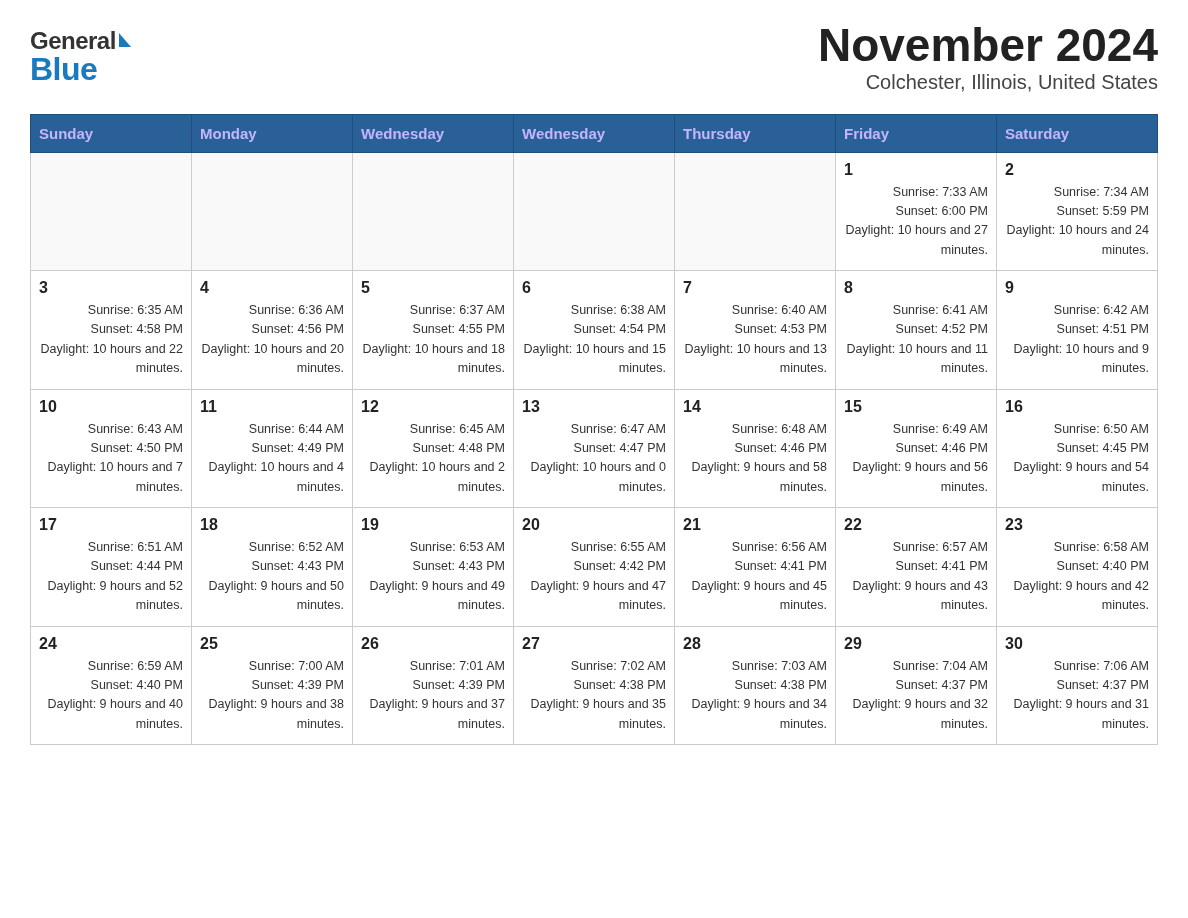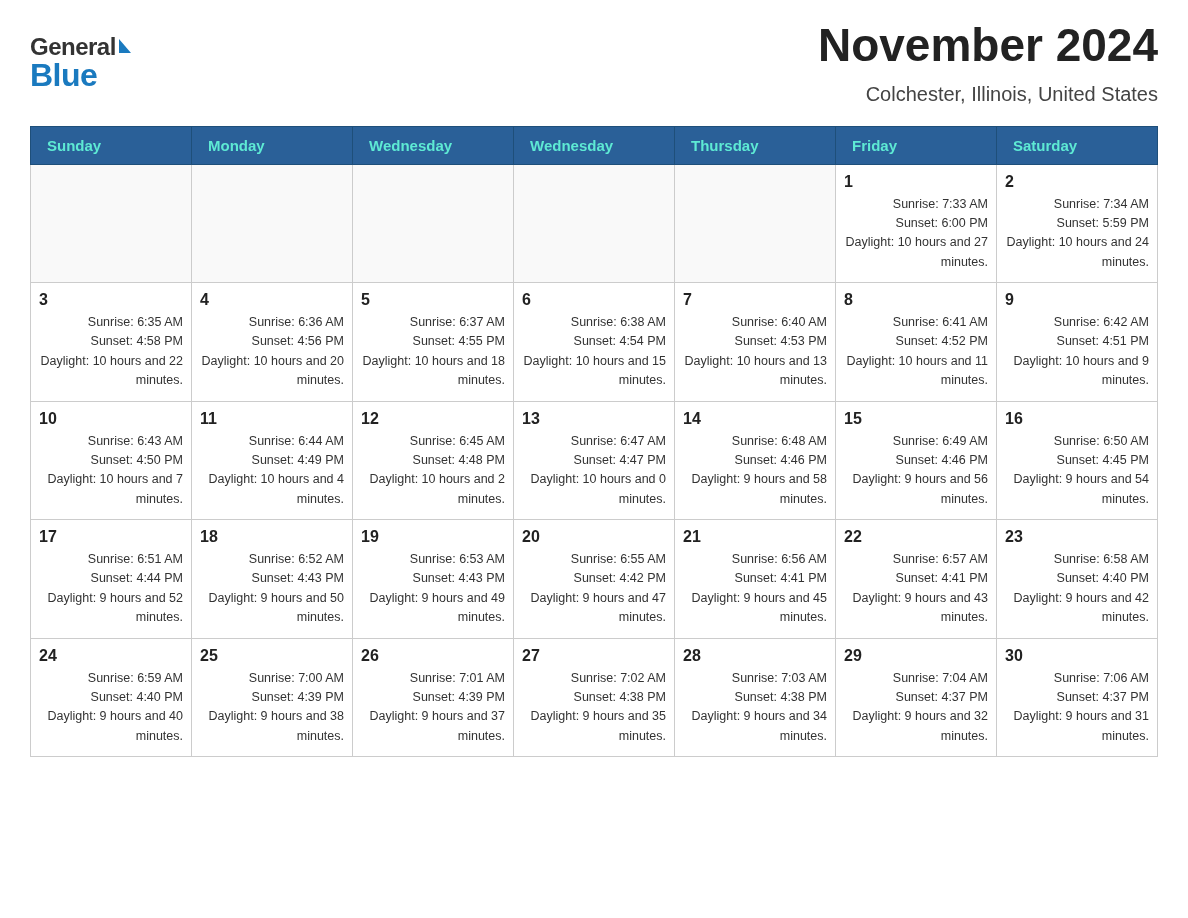--- a/index.html
+++ b/index.html
@@ -27,33 +27,33 @@
     }
     .main-title {
       font-size: 46px;
       font-weight: bold;
       color: #222;
       line-height: 1.1;
     }
     .subtitle {
       font-size: 20px;
       color: #444;
-      margin-top: 12px;
+      margin-top: 0;
     }
     table {
       width: 100%;
       border-collapse: collapse;
       table-layout: fixed;
     }
     thead tr th {
       background-color: #2a6098;
-      color: #5eead4;
+      color: #c4b5fd;
       font-size: 15px;
       font-weight: bold;
-      padding: 10px 16px;
+      padding: 10px 8px;
       text-align: left;
       border: 1px solid #1e4f7a;
     }
     tbody tr td {
       vertical-align: top;
       padding: 8px 8px 10px 8px;
       border: 1px solid #ccc;
       font-size: 13px;
       color: #333;
       background: #fff;

